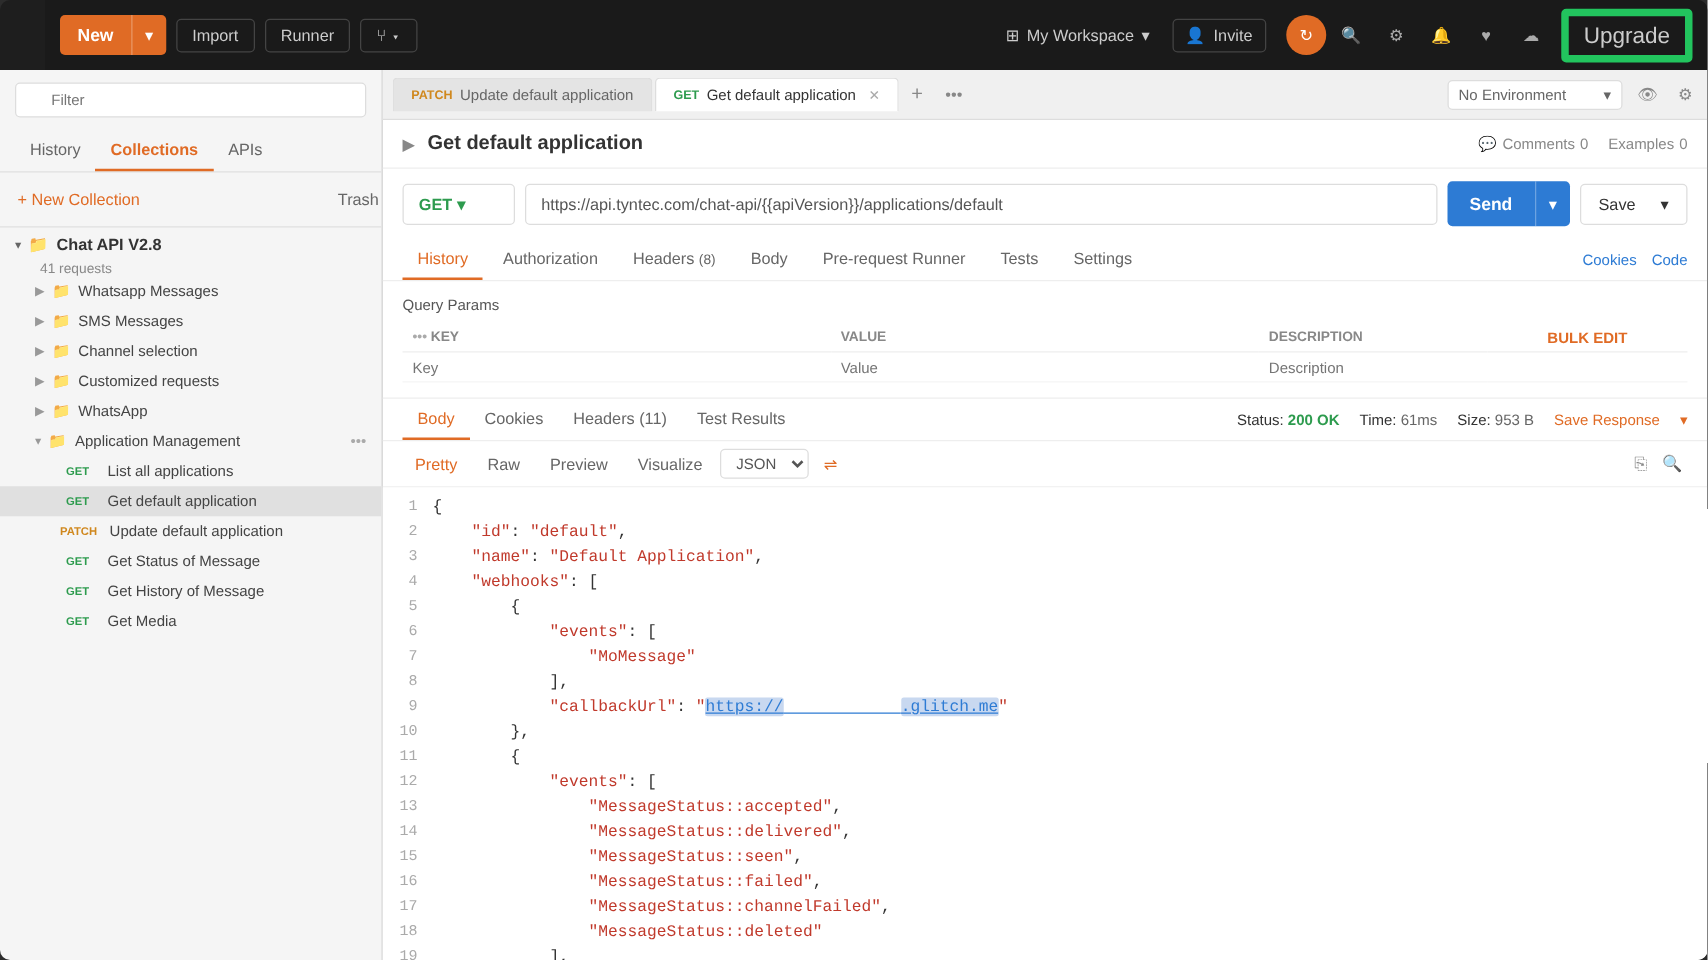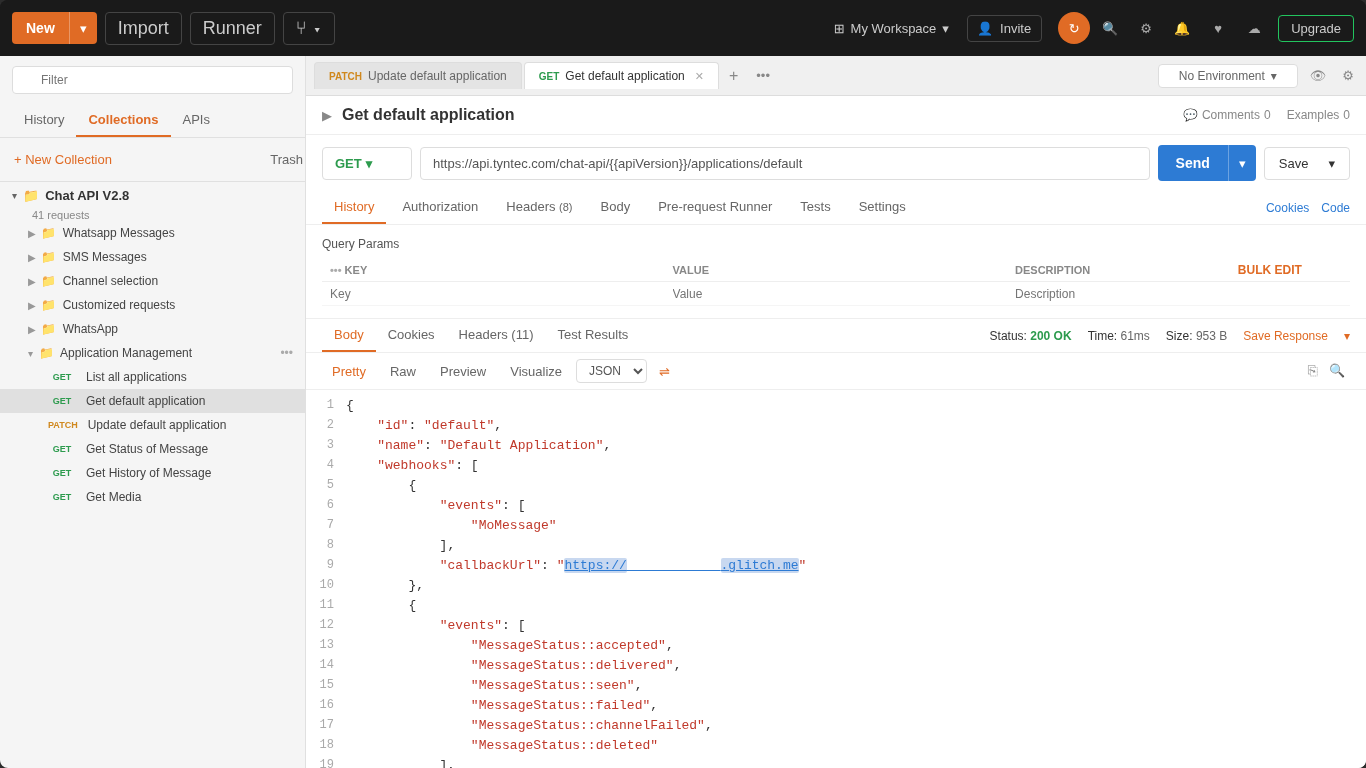--- a/index.html
+++ b/index.html
@@ -1,32 +1,32 @@
 <!DOCTYPE html>
 <html><head>
   <meta charset="utf-8">
   <style>
     * { box-sizing: border-box; margin: 0; padding: 0; }
     body { font-family: -apple-system, BlinkMacSystemFont, 'Segoe UI', sans-serif; font-size: 13px; background: #2c2c2c; color: #333; overflow: hidden; }
 
     .app-wrapper { width: 1366px; height: 768px; display: flex; flex-direction: column; background: #1e1e1e; border-radius: 8px; overflow: hidden; }
 
     
-    .top-nav { height: 56px; background: #1a1a1a; display: flex; align-items: center; padding: 0 12px; gap: 8px; flex-shrink: 0; }
+    .top-nav { height: 56px; background: #1a1a1a; display: flex; align-items: center; padding: 0 12px; gap: 8px; flex-shrink: 0; margin-left: 36px; }
     .new-btn { display: flex; align-items: center; background: #e06b25; border-radius: 4px; height: 32px; overflow: hidden; }
     .new-btn-main { color: white; font-weight: 600; font-size: 14px; padding: 0 14px; height: 100%; display: flex; align-items: center; cursor: pointer; }
     .new-btn-arrow { width: 28px; height: 100%; border-left: 1px solid rgba(255,255,255,0.3); display: flex; align-items: center; justify-content: center; color: white; cursor: pointer; }
-    .nav-btn { background: transparent; border: 1px solid #444; color: #ccc; border-radius: 4px; padding: 5px 12px; cursor: pointer; font-size: 18px; }
+    .nav-btn { background: transparent; border: 1px solid #444; color: #ccc; border-radius: 4px; padding: 5px 12px; cursor: pointer; font-size: 13px; }
     .nav-spacer { flex: 1; }
     .workspace-btn { display: flex; align-items: center; gap: 6px; color: #ccc; cursor: pointer; padding: 5px 10px; border-radius: 4px; }
     .invite-btn { display: flex; align-items: center; gap: 6px; color: #ccc; cursor: pointer; padding: 5px 10px; border-radius: 4px; border: 1px solid #444; }
     .nav-icon-group { display: flex; align-items: center; gap: 4px; margin-left: 8px; }
     .nav-icon { width: 32px; height: 32px; display: flex; align-items: center; justify-content: center; color: #aaa; cursor: pointer; border-radius: 4px; }
     .sync-icon { background: #e06b25; border-radius: 50%; width: 32px; height: 32px; display: flex; align-items: center; justify-content: center; color: white; }
-    .upgrade-btn { background: transparent; border: 1px solid #22c55e; color: #ccc; border-radius: 4px; padding: 5px 12px; cursor: pointer; font-size: 13px; text-align: center; }
+    .upgrade-btn { background: transparent; border: 6px solid #22c55e; color: #ccc; border-radius: 4px; padding: 5px 12px; cursor: pointer; font-size: 18px; text-align: center; }
 
     
     .main-content { display: flex; flex: 1; overflow: hidden; }
 
     
     .sidebar { width: 306px; background: #f5f5f5; border-right: 1px solid #e0e0e0; display: flex; flex-direction: column; flex-shrink: 0; }
     .sidebar-search { padding: 10px 12px; }
     .search-input { width: 100%; padding: 6px 10px 6px 28px; border: 1px solid #ddd; border-radius: 4px; background: white; font-size: 12px; color: #888; position: relative; }
     .search-wrapper { position: relative; }
     .search-icon { position: absolute; left: 8px; top: 50%; transform: translateY(-50%); color: #aaa; font-size: 12px; }
@@ -52,21 +52,21 @@
 
     
     .request-tabs { display: flex; align-items: center; background: #f0f0f0; border-bottom: 1px solid #ddd; min-height: 40px; padding: 0 8px; gap: 2px; }
     .req-tab { display: flex; align-items: center; gap: 6px; padding: 6px 14px; border-radius: 4px 4px 0 0; cursor: pointer; font-size: 12px; color: #666; background: #e4e4e4; border: 1px solid #ddd; border-bottom: none; }
     .req-tab.active { background: white; color: #333; }
     .req-tab .close-x { color: #aaa; font-size: 11px; cursor: pointer; margin-left: 4px; }
     .tab-method { font-weight: 700; font-size: 10px; }
     .tab-add { color: #888; cursor: pointer; padding: 4px 8px; font-size: 16px; }
     .tab-more { color: #888; cursor: pointer; padding: 4px 8px; }
     .tab-actions { margin-left: auto; display: flex; align-items: center; gap: 8px; }
-    .env-select { border: 1px solid #ddd; border-radius: 4px; padding: 4px 20px; font-size: 12px; color: #666; min-width: 140px; background: white; cursor: pointer; display: flex; align-items: flex-end; justify-content: space-between; }
+    .env-select { border: 1px solid #ddd; border-radius: 4px; padding: 4px 8px; font-size: 12px; color: #666; min-width: 140px; background: white; cursor: pointer; display: flex; align-items: flex-end; justify-content: space-between; }
     .env-eye { color: #888; cursor: pointer; padding: 4px; }
     .env-settings { color: #888; cursor: pointer; padding: 4px; }
 
     
     .request-header { padding: 10px 16px; border-bottom: 1px solid #eee; display: flex; align-items: center; gap: 10px; }
     .collapse-arrow { color: #888; cursor: pointer; }
     .request-title { font-size: 16px; font-weight: 600; color: #333; }
     .request-meta { margin-left: auto; display: flex; gap: 16px; }
     .meta-item { font-size: 12px; color: #888; cursor: pointer; display: flex; align-items: center; gap: 4px; }
 

